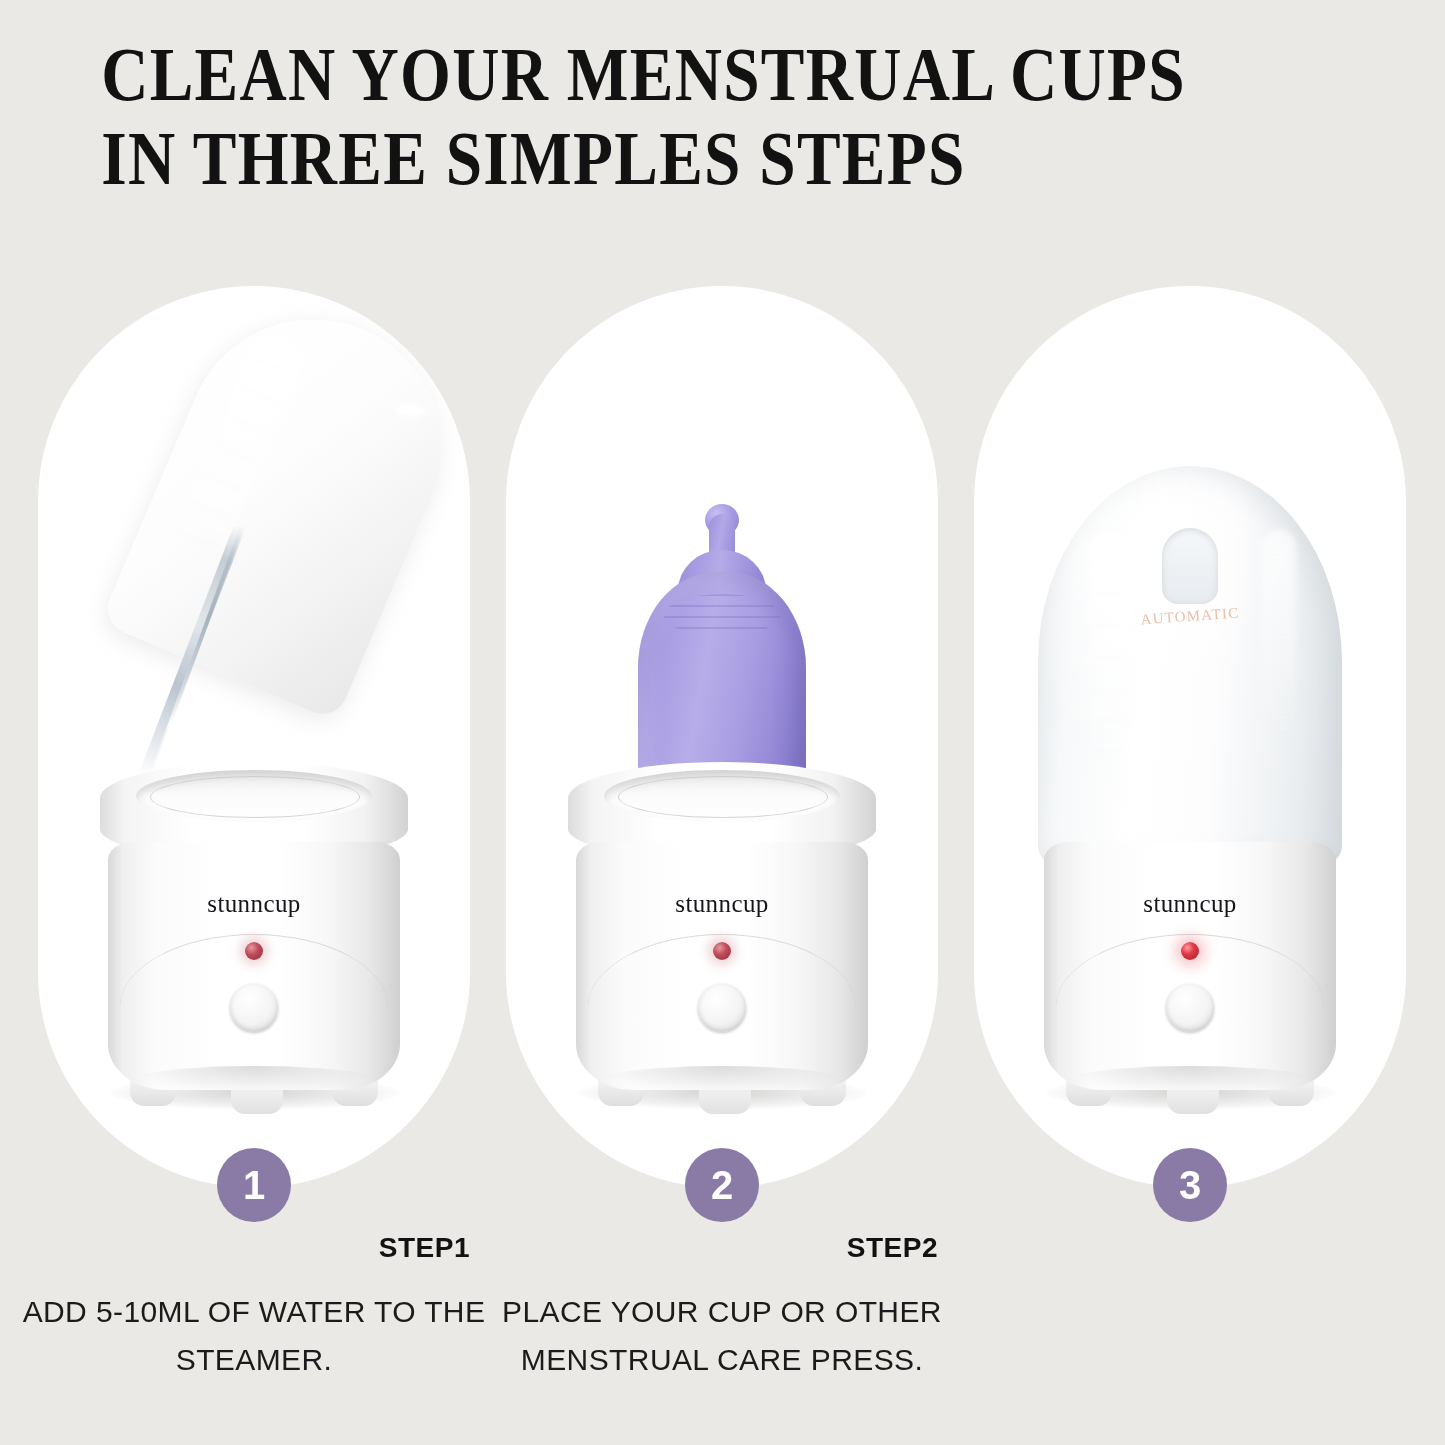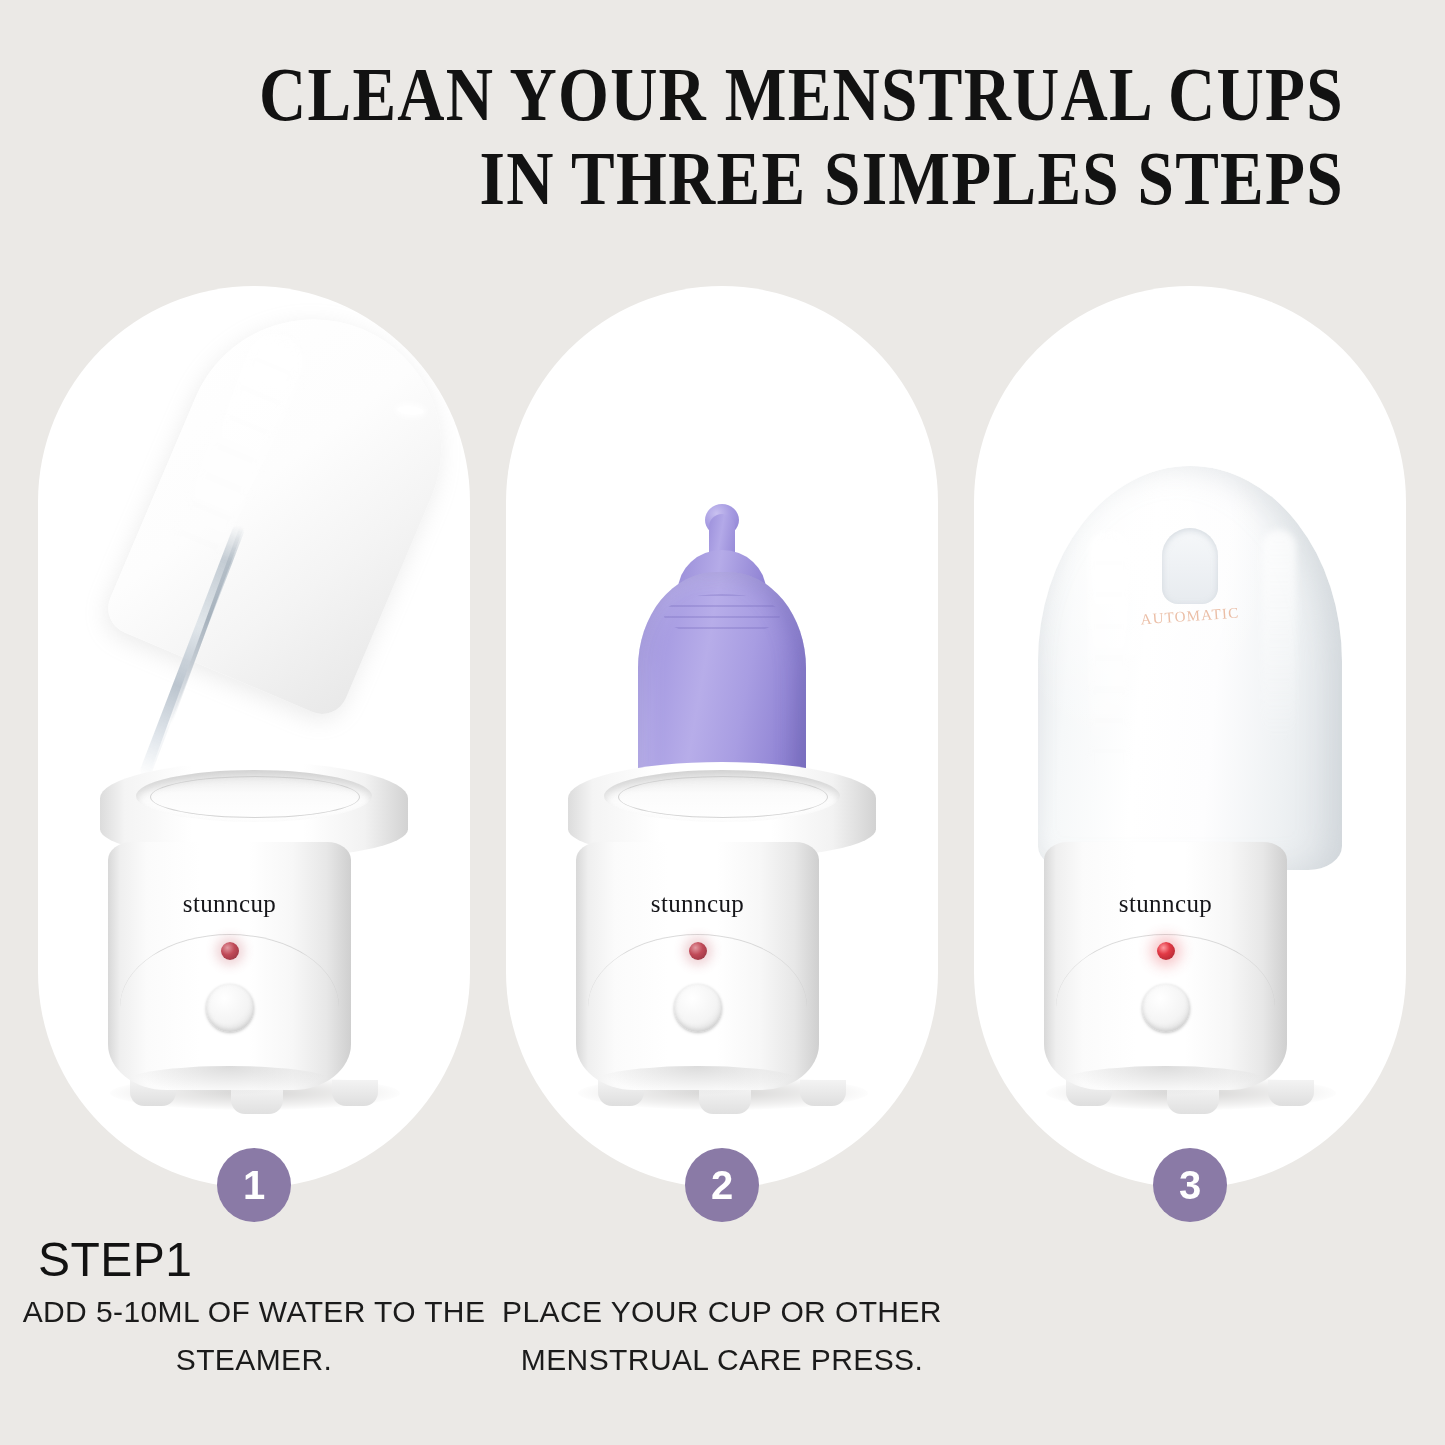--- a/index.html
+++ b/index.html
@@ -4,21 +4,21 @@
 <style>
   html,body{margin:0;padding:0;}
   body{
     width:1445px;height:1445px;overflow:hidden;
     background:#ebe9e6;
     font-family:"Liberation Sans", sans-serif;
     position:relative;
   }
   
   #title-block{
-    position:absolute;left:0;top:52px;width:1445px;text-align:right;
+    position:absolute;left:0;top:32px;width:1445px;text-align:left;
   }
   .title-line{
     font-family:"Liberation Serif", serif;
     font-weight:700;
     color:#121212;
     font-size:76px;
     line-height:84px;
     letter-spacing:1.5px;
     transform:scaleX(.86);
     transform-origin:center center;
@@ -49,21 +49,21 @@
     position:absolute;bottom:82px;width:46px;height:26px;
     background:linear-gradient(180deg,#f3f3f3 0%,#dedede 100%);
     border-radius:0 0 14px 14px;
   }
   .foot.l{left:92px;}
   .foot.r{right:92px;}
   .foot.c{left:193px;bottom:74px;width:52px;height:30px;
     background:linear-gradient(180deg,#f6f6f6 0%,#e0e0e0 100%);}
 
   .body-unit{
-    position:absolute;left:70px;bottom:98px;width:243px;height:248px;
+    position:absolute;left:70px;bottom:98px;width:292px;height:248px;
     background:
       linear-gradient(90deg,
         #d8d8d8 0%, #efefef 5%, #fbfbfb 16%, #ffffff 38%,
         #ffffff 58%, #f7f7f7 76%, #e7e7e7 90%, #cfcfcf 100%);
     border-radius:24px 24px 58px 58px / 18px 18px 46px 46px;
   }
   .body-unit::after{
     content:"";position:absolute;left:8%;right:8%;bottom:-6px;height:30px;
     background:radial-gradient(ellipse at 50% 0%, rgba(190,190,190,.55) 0%, rgba(255,255,255,0) 70%);
     border-radius:50%;
@@ -227,22 +227,22 @@
   
   .badge{
     position:absolute;left:50%;margin-left:-37px;top:1148px;
     width:74px;height:74px;border-radius:50%;
     background:#8a7aa6;
     color:#ffffff;
     font-size:40px;font-weight:700;line-height:74px;text-align:center;
     letter-spacing:0px;
   }
   .step-title{
-    position:absolute;left:0;top:1232px;width:432px;text-align:left;
-    font-size:48px;font-weight:400;color:#121212;letter-spacing:.5px;
+    position:absolute;left:0;top:1232px;width:432px;text-align:right;
+    font-size:28px;font-weight:700;color:#121212;letter-spacing:.5px;
   }
   .step-desc{
     position:absolute;left:-18px;top:1288px;width:468px;text-align:center;
     font-size:30px;font-weight:400;color:#1b1b1b;line-height:48px;
     letter-spacing:.4px;
   }
 </style>
 </head>
 <body>
 
@@ -317,20 +317,21 @@
         <div class="body-unit">
           <div class="body-seam"></div>
           <div class="brand">stunncup</div>
           <div class="led dim"></div>
           <div class="pwr-btn"></div>
         </div>
 
       </div>
     </div>
     <div class="badge">2</div>
+    <div class="step-title">STEP2</div>
     <div class="step-desc">PLACE YOUR CUP OR OTHER MENSTRUAL CARE PRESS.</div>
   </div>
 
   <div class="panel-col c3">
     <div class="card">
       <div class="device">
 
         <div class="lid-closed">
           <div class="lid-vent"></div>
           <div class="lid-hilite"></div>

